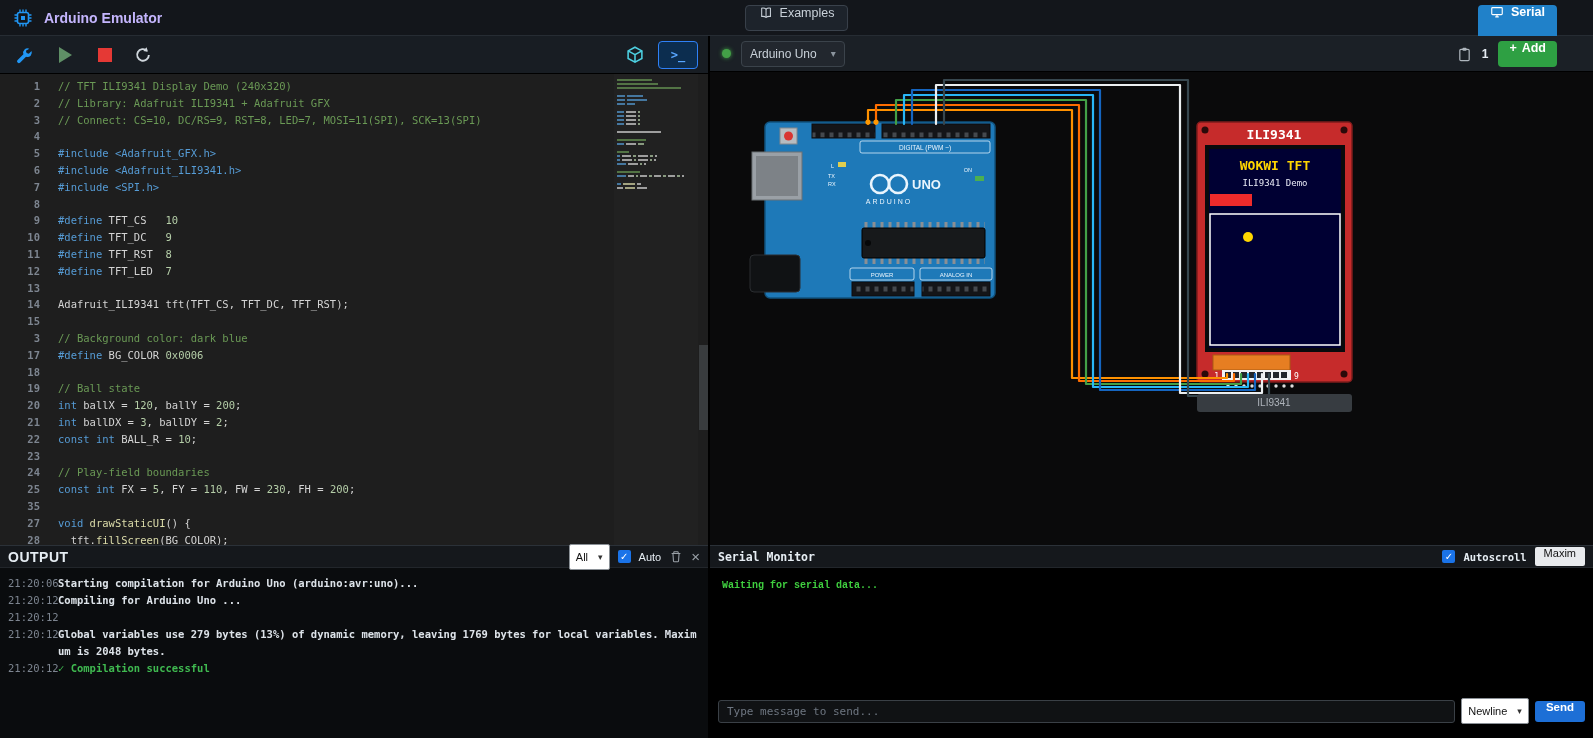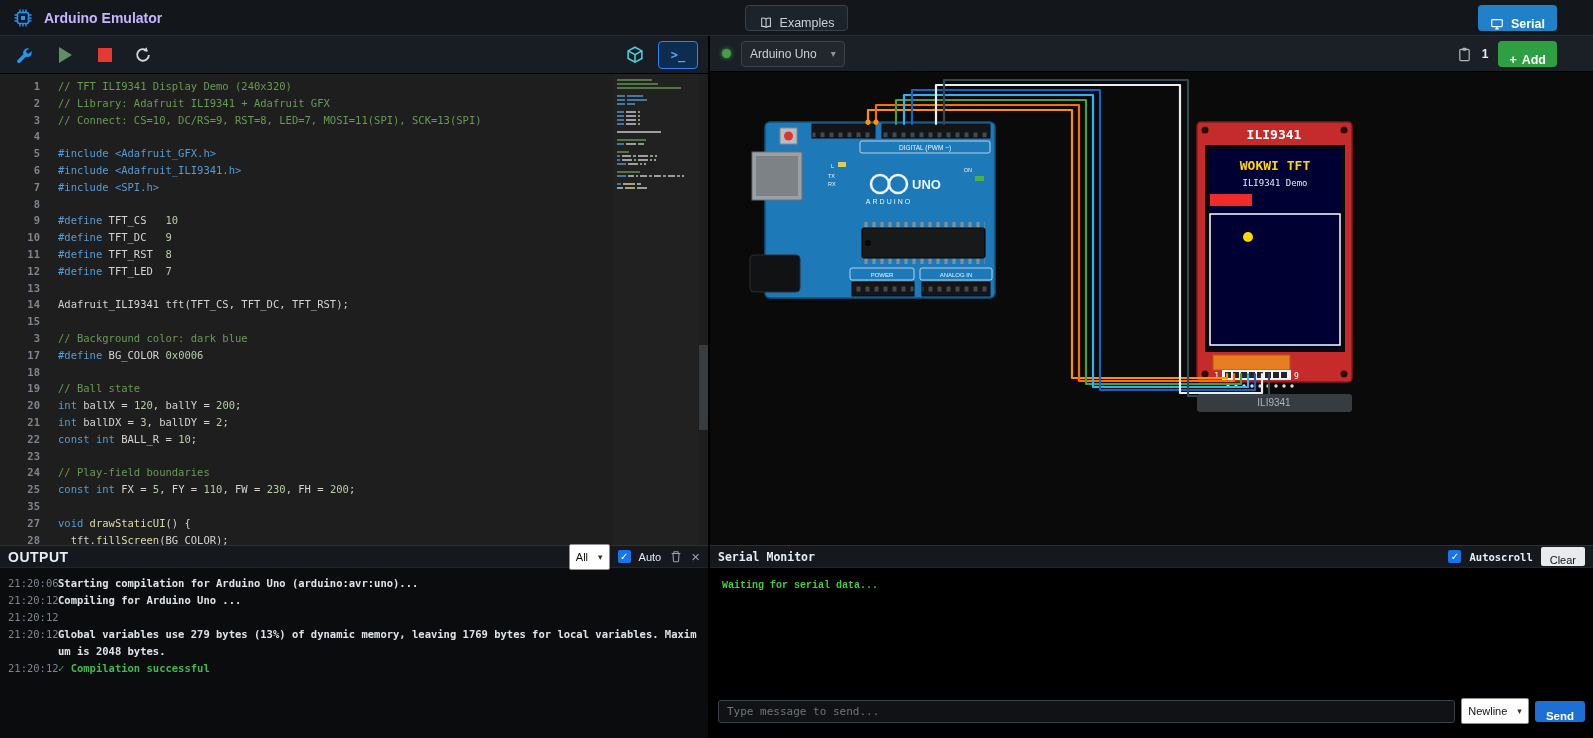--- a/index.html
+++ b/index.html
@@ -4,25 +4,25 @@
 <style>
   * { margin:0; padding:0; box-sizing:border-box; }
   html,body { width:1593px; height:738px; background:#0b0d10; overflow:hidden;
               font-family:"Liberation Sans", sans-serif; }
 
   
   .topbar { position:absolute; top:0; left:0; width:1593px; height:36px; background:#13161b;
             border-bottom:1px solid #262c33; display:flex; align-items:center; }
   .tb-left { display:flex; align-items:center; gap:10px; padding-left:12px; }
   .app-title { color:#c4b5fd; font-size:14px; font-weight:bold; }
-  .btn { display:inline-flex; align-items:flex-end; gap:7px; border-radius:4px; cursor:pointer;
+  .btn { display:inline-flex; align-items:flex-start; gap:7px; border-radius:4px; cursor:pointer;
          font-size:12.5px; border:none; }
   .btn-examples { position:absolute; left:50%; top:5px; transform:translateX(-50%); height:26px;
                   padding:0 13px; background:#1d232b; border:1px solid #3a424c; color:#c9d1d9; }
-  .btn-serial { position:absolute; right:36px; top:5px; height:26px; padding:0 12px;
+  .btn-serial { position:absolute; right:36px; top:5px; height:36px; padding:0 12px;
                 background:#2081c9; color:#fff; font-weight:bold; }
 
   
   .left-panel  { position:absolute; top:36px; left:0; width:708px; bottom:0; }
   .vdiv { position:absolute; top:36px; left:708px; width:2px; bottom:0; background:#000; }
   .right-panel { position:absolute; top:36px; left:710px; right:0; bottom:0; }
 
   
   .ed-toolbar { position:absolute; top:0; left:0; right:0; height:38px; background:#181d23;
                 border-bottom:1px solid #000; display:flex; align-items:center; }
@@ -425,21 +425,21 @@
   </div>
 
   <div class="serial">
     <div class="panel-header">
       <span class="serial-title">Serial Monitor</span>
       <div class="header-controls">
         <span class="checkbox">
           <span>✓</span>
         </span>
         <span class="chk-label mono-label">Autoscroll</span>
-        <button class="btn btn-clear">Clear</button>
+        <button class="btn btn-clear">Maxim</button>
       </div>
     </div>
     <div class="serial-body">
       <span>Waiting for serial data...</span>
     </div>
     <div class="serial-input-row">
       <input type="text" placeholder="Type message to send..." style="">
       <span class="sel-white">
         <span>Newline</span>
         <span class="chev">▾</span>

